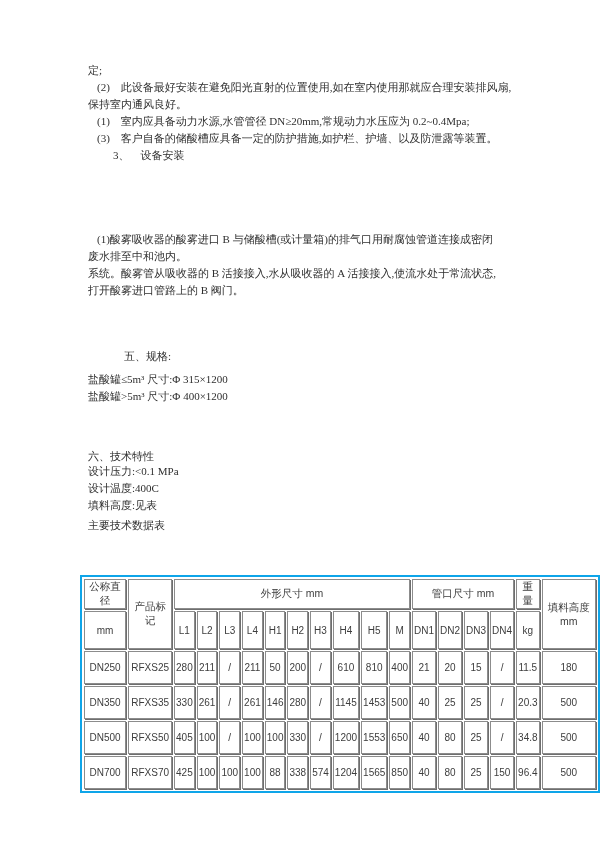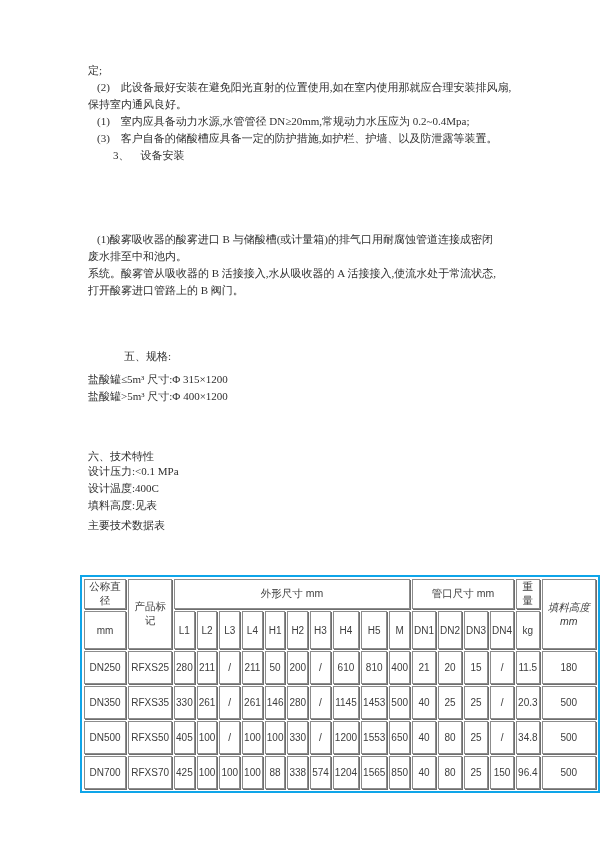--- a/index.html
+++ b/index.html
@@ -24,21 +24,21 @@
     background:#ffffff;font-family:"Liberation Sans", sans-serif;
     font-size:10px;color:#3d3d3d;table-layout:auto;
   }
   table.data td{
     border:1px solid #8c8c8c;box-shadow:1px 1px 0 #6e6e6e;
     background:#ffffff;text-align:center;vertical-align:middle;padding:0 1px;
   }
   tr.hr1 td{height:28px;font-size:10.5px;}
   tr.hr2 td{height:36px;}
   #table-body td{height:31px;}
-  td.packing-col{font-size:10.5px;font-style:italic;}
+  td.packing-col{font-size:10.5px;}
 </style>
 </head>
 <body>
 
 <div id="page">
 
   <div id="block-intro" class="tb">
       <div class="line ind-0">定;</div>
       <div class="line ind-1">(2)　此设备最好安装在避免阳光直射的位置使用,如在室内使用那就应合理安装排风扇,</div>
       <div class="line ind-0">保持室内通风良好。</div>

